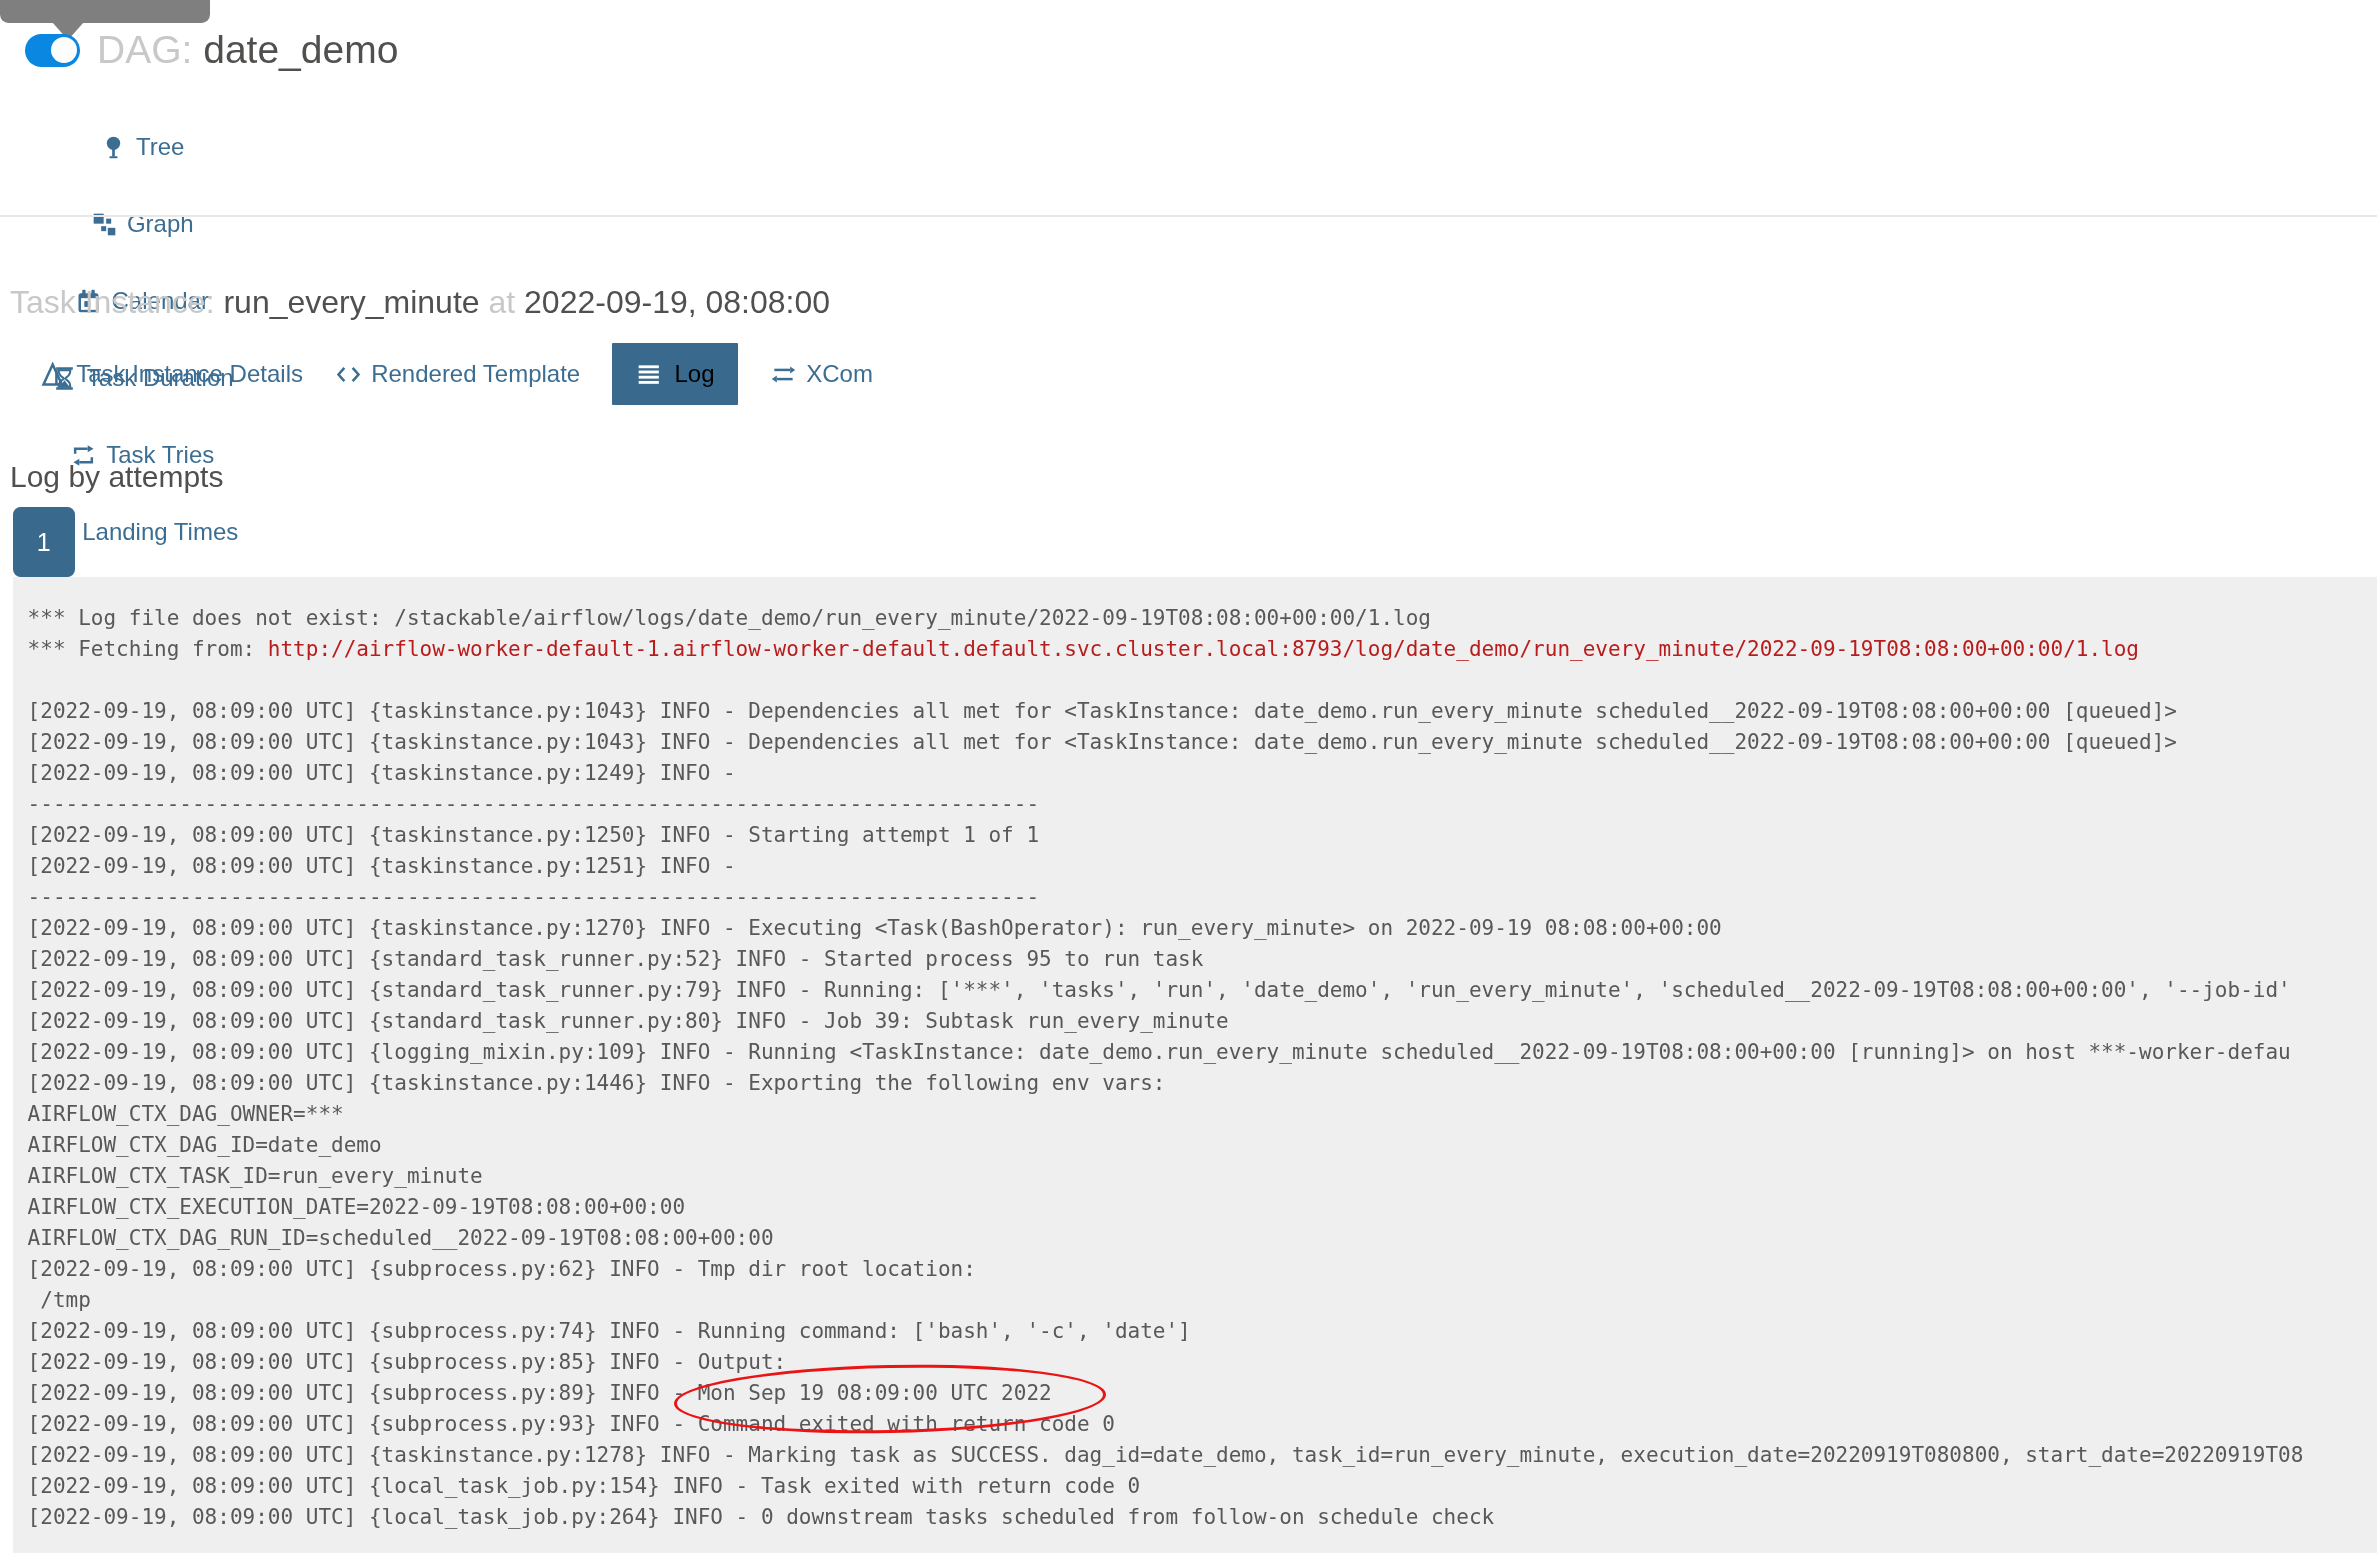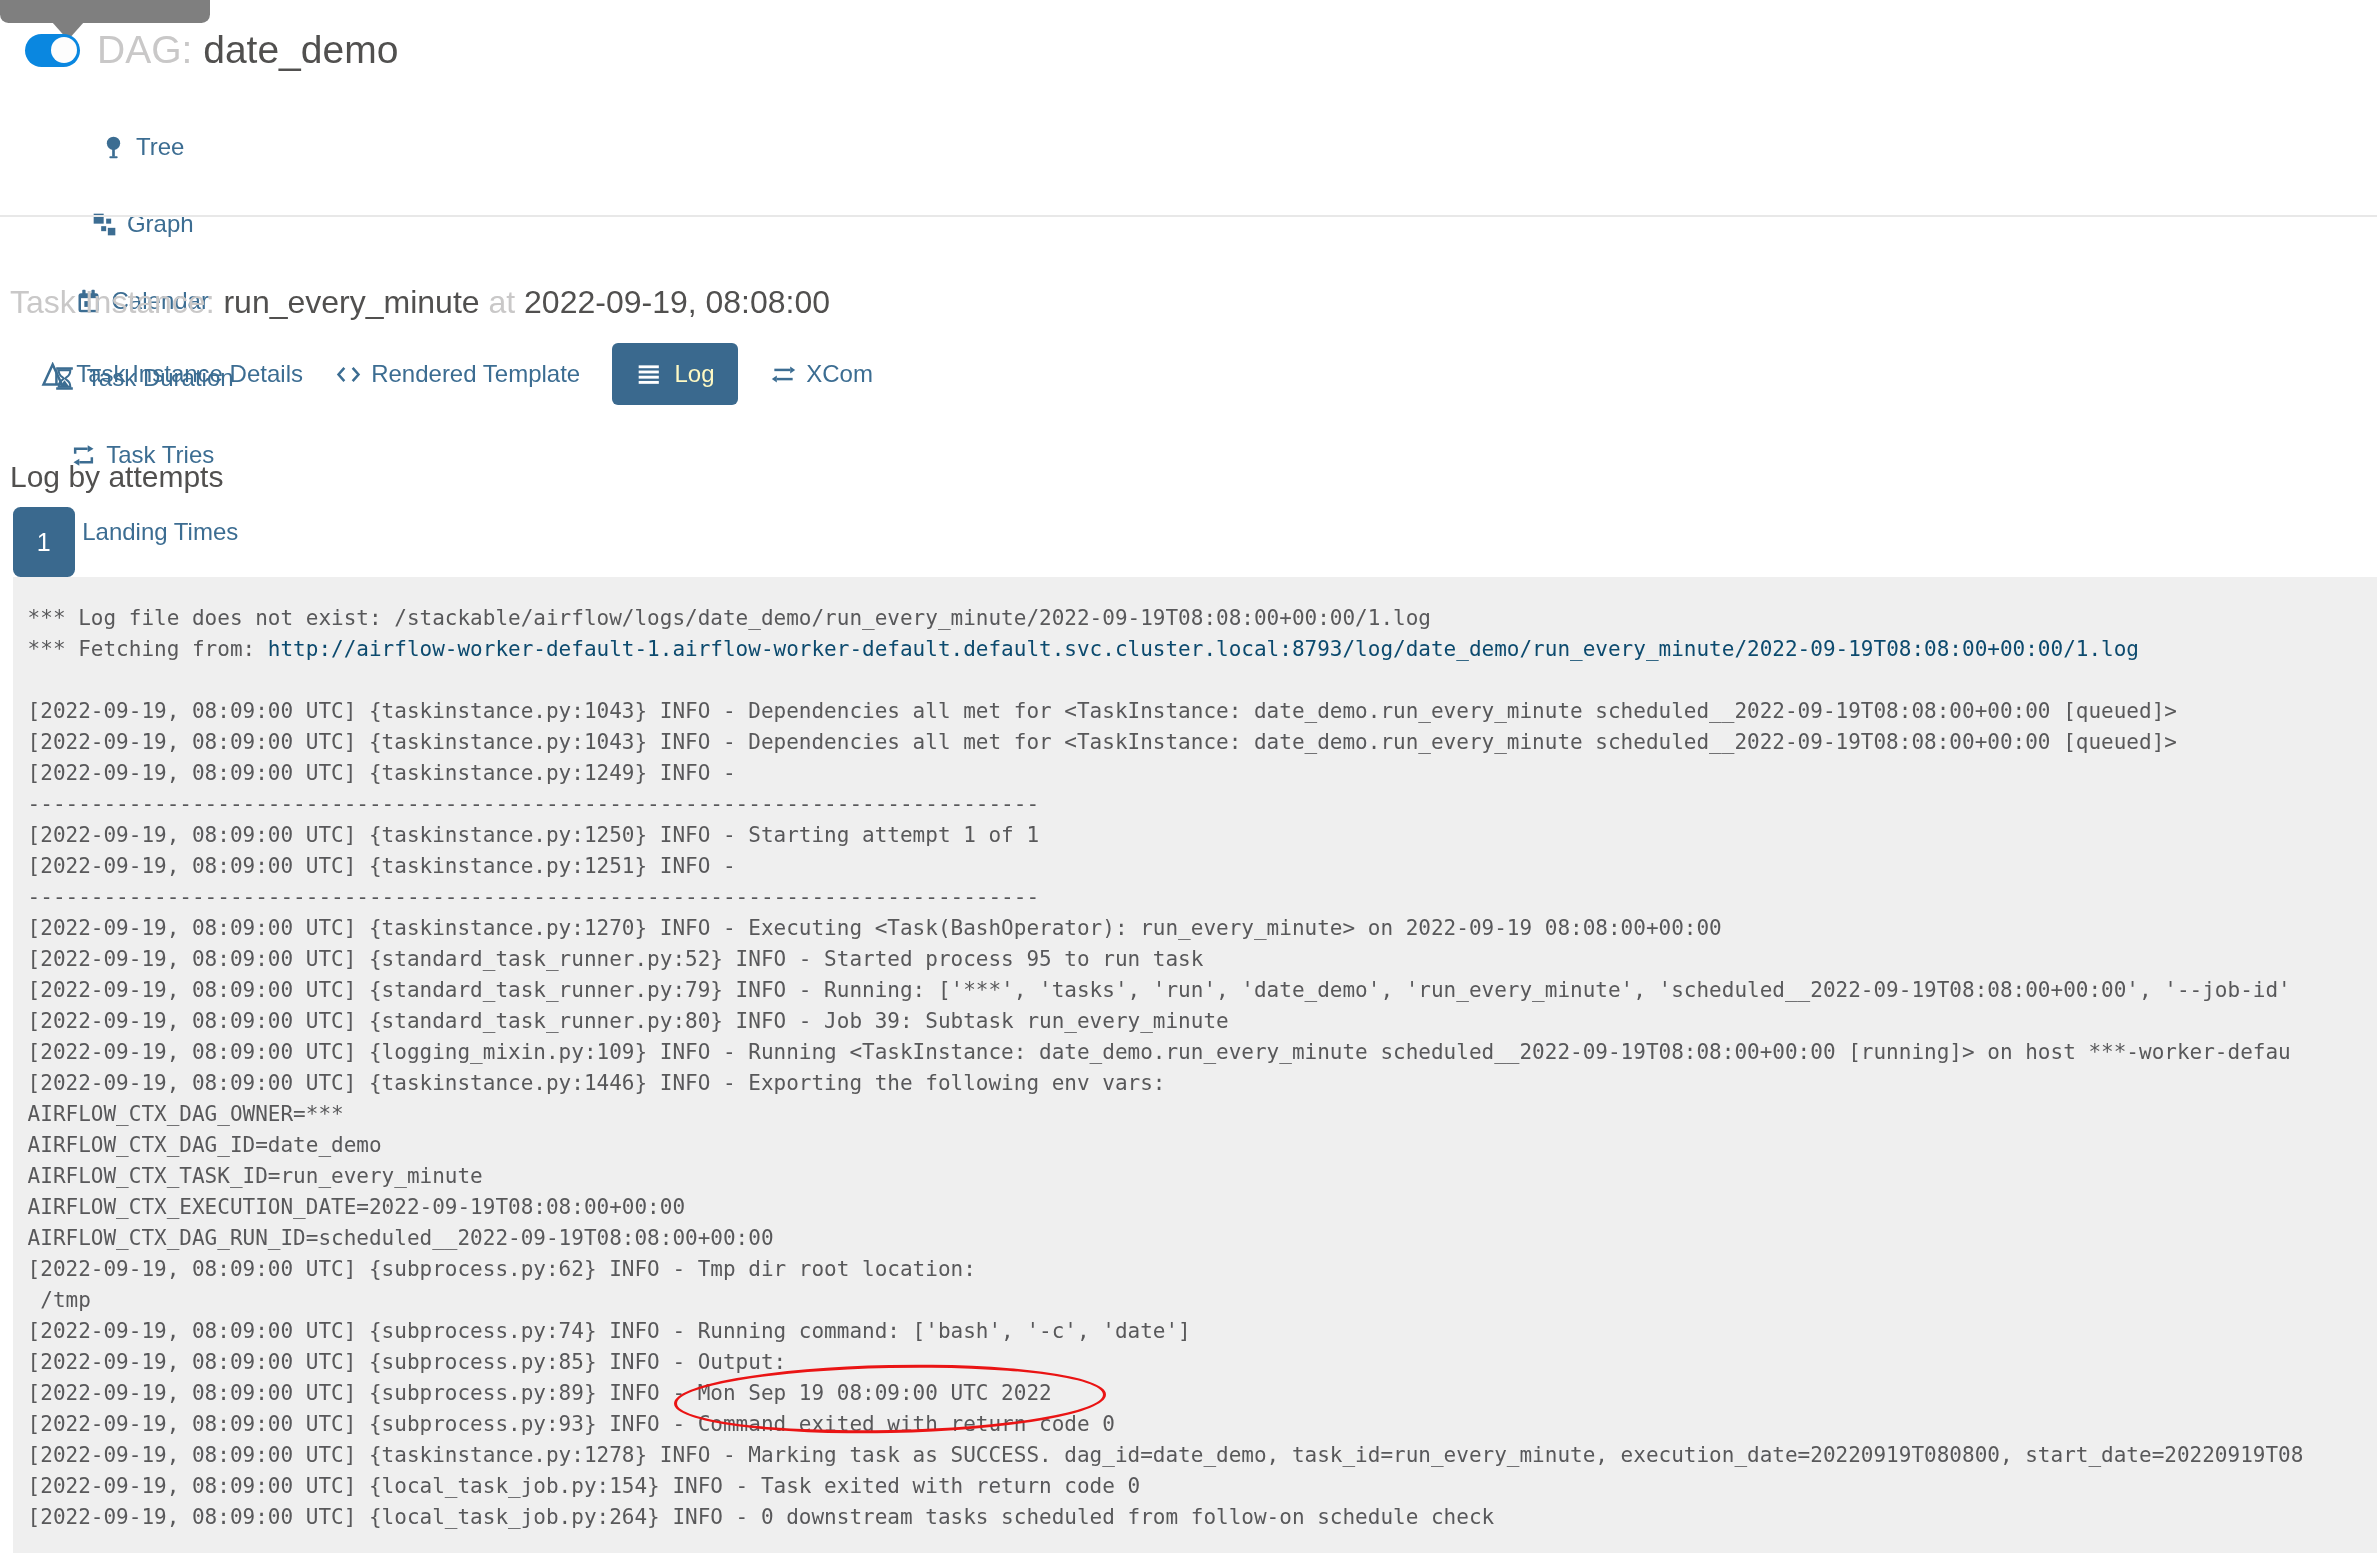--- a/index.html
+++ b/index.html
@@ -23,34 +23,34 @@
   .nav-item{display:flex;align-items:center;gap:9.2px;font-size:24px;color:#3c6d92;cursor:pointer;white-space:nowrap;}
   .icon{display:inline-flex;align-items:center;justify-content:center;width:27px;height:27px;}
   .divider{position:absolute;left:0;top:215px;width:2377px;height:1.7px;background:#e8e8e8;}
 
   
   .ti-line{position:absolute;left:10px;top:284px;font-size:32px;white-space:nowrap;}
 
   
   .subnav{position:absolute;left:40px;top:343px;display:flex;align-items:center;gap:32px;}
   .subnav .nav-item{font-size:24px;}
-  .log-btn{display:flex;align-items:center;gap:11.8px;background:#3a698e;color:#fef9c3;border:none;
-    border-radius:6px;padding:17px 23.5px;font-size:24px;font-family:"Liberation Sans",sans-serif;cursor:pointer;}
+  .log-btn{display:flex;align-items:center;gap:11.8px;background:#3a698e;color:#000000;border:none;
+    border-radius:1px;padding:17px 23.5px;font-size:24px;font-family:"Liberation Sans",sans-serif;cursor:pointer;}
 
   
   .log-heading{position:absolute;left:10px;top:460px;font-size:30px;}
   .attempt-btn{position:absolute;left:12.6px;top:507px;width:62px;height:70px;background:#3a698e;color:#fff;
     border:none;border-radius:7.6px;font-size:25px;font-family:"Liberation Sans",sans-serif;cursor:pointer;}
 
   
   .log-box{position:absolute;left:12.6px;top:577px;right:0;bottom:0;background:#efefef;
     padding:26px 0 0 15px;overflow:hidden;}
   .logline{height:31px;line-height:31px;white-space:pre;font-family:"DejaVu Sans Mono","Liberation Mono",monospace;
     font-size:21px;color:#58585a;}
-  .loglink{color:#0c4a6e;text-decoration:none;}
+  .loglink{color:#b91c1c;text-decoration:none;}
   .circled{position:relative;display:inline-block;}
   .annot{position:absolute;left:1.7px;right:-54px;top:-12.6px;bottom:-24px;border:3.4px solid #ea1414;
     border-radius:50%;transform:rotate(-1.2deg);pointer-events:none;}
 
   svg{display:block;}
   .plane{display:inline-block;transform:rotate(38deg);font-size:23px;color:#3c6d92;line-height:17px;}
   .icon-landing{position:relative;}
   .ground{position:absolute;bottom:0.8px;left:0.8px;width:23.5px;height:3.4px;background:#3c6d92;}
 </style>
 </head>

